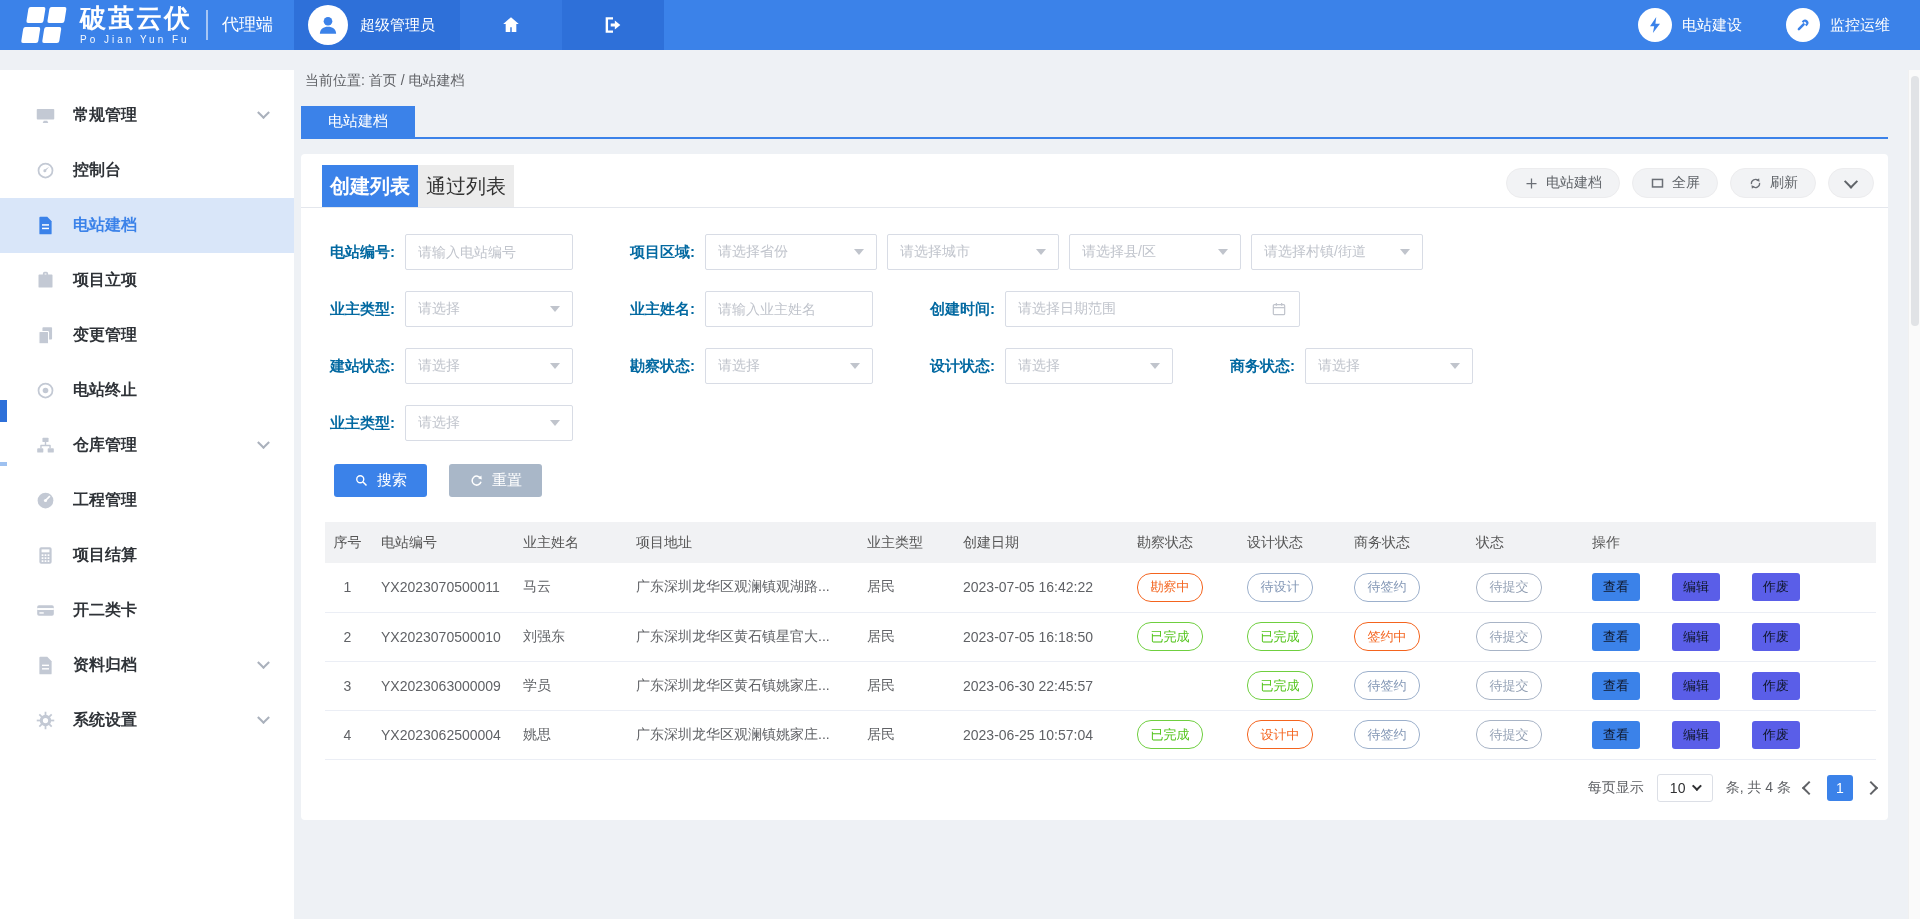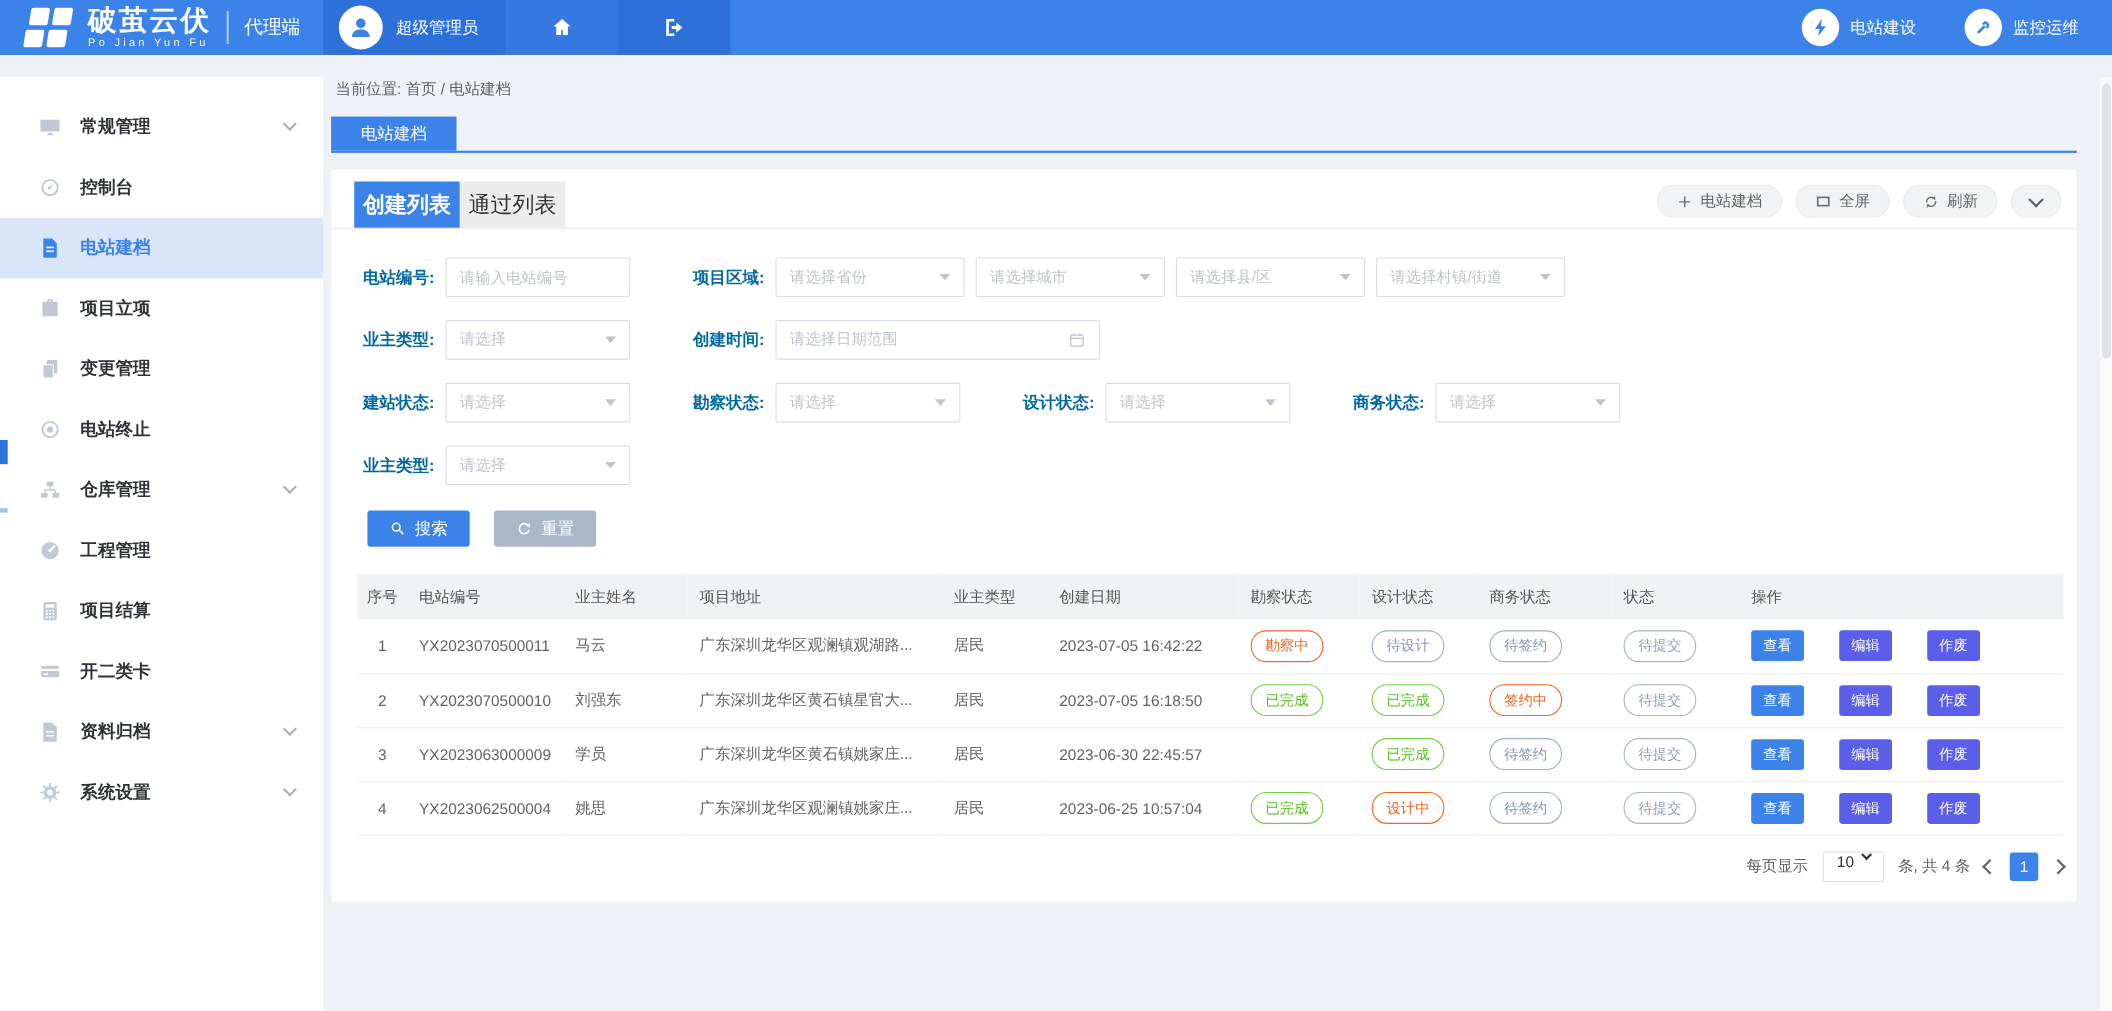--- a/index.html
+++ b/index.html
@@ -85,29 +85,29 @@
   th{background:#f1f2f4;height:41px;font-size:14px;font-weight:normal;color:#555;text-align:left;padding-left:11px}
   th.c1,td.c1{text-align:center;padding-left:0}
   td{height:49px;border-bottom:1px solid #ebeef5;font-size:14px;color:#606266;padding-left:11px;
     white-space:nowrap;overflow:hidden}
   .st{display:inline-block;min-width:66px;padding:4.5px 12px;border-radius:14px;border:1px solid;
     font-size:13px;text-align:center}
   .st-orange{color:#f4641e;border-color:#f4641e}
   .st-green{color:#52c41a;border-color:#6fcf3f}
   .st-pending{color:#8296b5;border-color:#9cb0cc}
   .st-muted{color:#93a0b4;border-color:#a8b4c6}
-  .act{display:inline-block;width:48px;height:28px;line-height:28px;text-align:center;color:#ffffff;
+  .act{display:inline-block;width:48px;height:28px;line-height:28px;text-align:center;color:#0f172a;
     font-size:13px;border-radius:3px;margin-right:28px;cursor:pointer}
   .act-view{background:#3b82e9}
   .act-edit,.act-void{background:#5a5ee8}
   
   .pagination{display:flex;align-items:center;justify-content:flex-end;gap:13px;
     margin:14px 12px 0 0;font-size:14px;color:#606266}
   .pp-select{width:56px;height:28px;border:1px solid #dcdfe6;border-radius:3px;display:flex;
-    justify-content:center;gap:7px;color:#303133;cursor:pointer;background:#fff}
+    align-items:center;justify-content:center;gap:7px;color:#303133;cursor:pointer;background:#fff}
   .chev-dark{width:7px;height:7px;border-right:2px solid #303133;border-bottom:2px solid #303133;
     transform:rotate(45deg) translateY(-2px)}
   .pg-arrow{width:10px;height:10px;border-left:2px solid #606266;border-bottom:2px solid #606266;cursor:pointer}
   .pg-prev{transform:rotate(45deg)}
   .pg-next{transform:rotate(225deg)}
   .pg-num{width:26px;height:26px;border-radius:3px;background:#3b82e9;color:#fff;display:flex;
     align-items:center;justify-content:center;font-size:14px;cursor:pointer}
 </style>
 </head>
 <body>
@@ -370,20 +370,24 @@
         </div>
       </div>
 
       <div class="frow">
         <div class="fgroup w300">
           <span class="flabel">业主类型:</span>
           <div class="fld sel w168">
             <span>请选择</span>
             <span class="caret"></span>
           </div>
+        </div>
+        <div class="fgroup w300">
+          <span class="flabel">业主姓名:</span>
+          <input class="fld w168" placeholder="请输入业主姓名" style="">
         </div>
         <div class="fgroup">
           <span class="flabel">创建时间:</span>
           <div class="fld sel w295">
             <span>请选择日期范围</span>
             <svg width="16" height="16" viewBox="0 0 24 24">
               <rect x="3.5" y="5.5" width="17" height="15" rx="1.5" fill="none" stroke="#c0c4cc" stroke-width="1.8"></rect>
               <path d="M3.5 10h17" stroke="#c0c4cc" stroke-width="1.8"></path>
               <path d="M8 3v4M16 3v4" stroke="#c0c4cc" stroke-width="1.8"></path>
             </svg>

